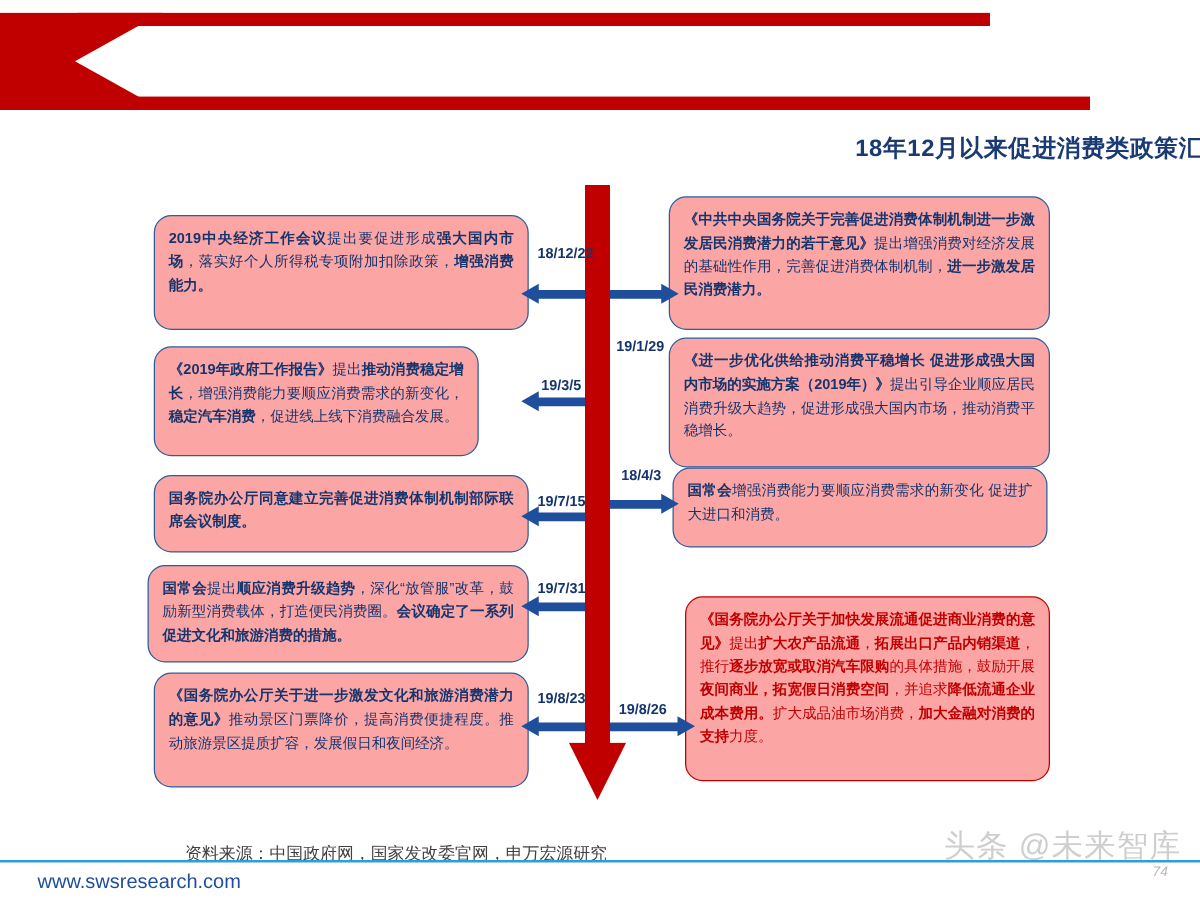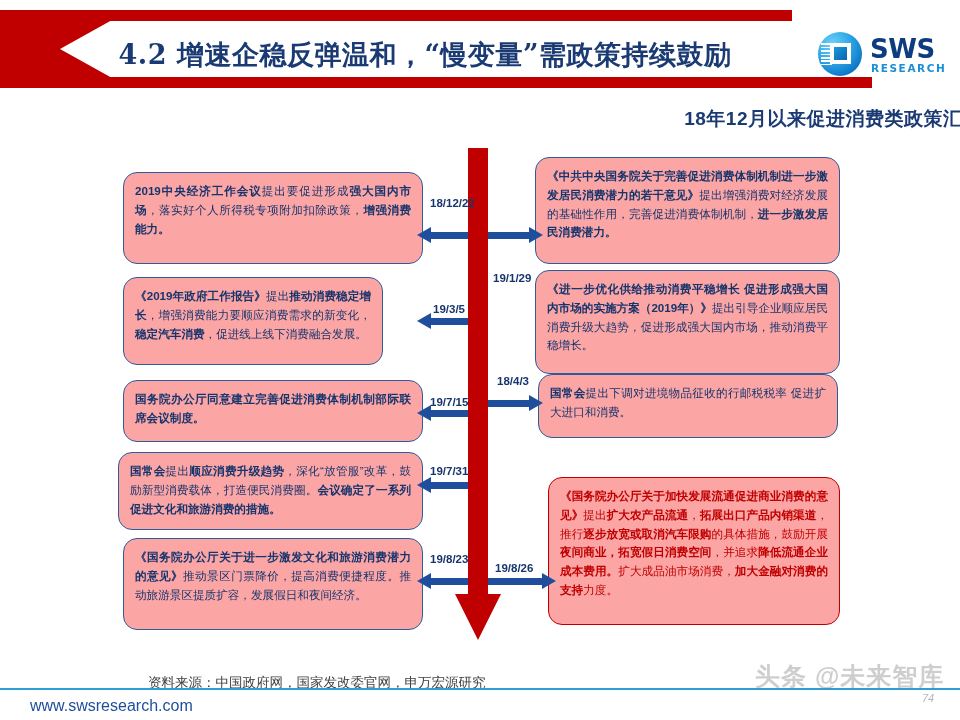--- a/index.html
+++ b/index.html
@@ -80,43 +80,33 @@
   }
   .date-lbl{
     position:absolute;font-size:11.5px;font-weight:bold;color:#17356d;white-space:nowrap;
   }
 
   
   #source-note{position:absolute;left:148px;top:650px;font-size:13.5px;color:#404040;white-space:nowrap;margin-top:24px;}
   #footer-rule{position:absolute;left:0;top:688px;width:960px;height:2px;background:#2e9fd4;}
   #footer-url{position:absolute;left:30px;top:697px;font-size:16px;color:#1f4e9c;}
   #watermark{
-    position:absolute;left:755px;top:660px;font-size:25px;font-weight:bold;
+    position:absolute;left:755px;top:660px;font-size:25px;font-weight:normal;
     color:rgba(110,110,110,0.34);white-space:nowrap;letter-spacing:1px;text-align:right;
   }
   #page-number{position:absolute;left:922px;top:692px;font-size:11px;
     color:rgba(110,110,110,0.5);font-style:italic;}
 </style>
 </head>
 <body>
 
 <div id="header-band">
   <div class="hdr-red-left"></div>
   <div class="hdr-red-bar-top"></div>
   <div class="hdr-red-bar-bot"></div>
-  <div id="page-title">4.2 增速企稳反弹温和，“慢变量”需政策持续鼓励</div>
-  <div id="sws-logo">
-    <div class="logo-mark">
-      <div class="logo-stripes"></div>
-      <div class="logo-mark-inner"></div>
-      <div class="logo-mark-inner2"></div>
-    </div>
-    <div class="logo-sws">SWS</div>
-    <div class="logo-research">RESEARCH</div>
-  </div>
 </div>
 
 <div id="chart-heading">18年12月以来促进消费类政策汇总</div>
 
 <div id="timeline-axis"></div>
 <div id="timeline-arrowhead"></div>
 
 <div id="event-layer">
     <div class="tl-box" style="left: 123px; top: 172px; width: 300px; min-height: 92px;">
       <div><b>2019中央经济工作会议</b><span>提出要促进形成</span><b>强大国内市场</b><span>，落实好个人所得税专项附加扣除政策，</span><b>增强消费能力。</b></div>
@@ -145,21 +135,21 @@
       <div><b>国常会</b><span>提出</span><b>顺应消费升级趋势</b><span>，深化“放管服”改革，鼓励新型消费载体，打造便民消费圈。</span><b>会议确定了一系列促进文化和旅游消费的措施。</b></div>
     </div>
     <div class="conn left" style="left: 430px; top: 482px; width: 38px;"></div>
     <div class="date-lbl" style="left: 430px; top: 465px;">19/7/31</div>
     <div class="tl-box" style="left: 123px; top: 538px; width: 300px; min-height: 92px;">
       <div><b>《国务院办公厅关于进一步激发文化和旅游消费潜力的意见》</b><span>推动景区门票降价，提高消费便捷程度。推动旅游景区提质扩容，发展假日和夜间经济。</span></div>
     </div>
     <div class="conn left" style="left: 430px; top: 578px; width: 38px;"></div>
     <div class="date-lbl" style="left: 430px; top: 553px;">19/8/23</div>
     <div class="tl-box" style="left: 538px; top: 374px; width: 300px; min-height: 64px;">
-      <div><b>国常会</b><span>提出下调对进境物品征收的行邮税税率 促进扩大进口和消费。</span></div>
+      <div><b>国常会</b><span>增强消费能力要顺应消费需求的新变化 促进扩大进口和消费。</span></div>
     </div>
     <div class="conn right" style="left: 488px; top: 400px; width: 42px;"></div>
     <div class="date-lbl" style="left: 497px; top: 375px;">18/4/3</div>
     <div class="tl-box red" style="left: 548px; top: 477px; width: 292px; min-height: 148px;">
       <div><b>《国务院办公厅关于加快发展流通促进商业消费的意见》</b><span>提出</span><b>扩大农产品流通</b><span>，</span><b>拓展出口产品内销渠道</b><span>，推行</span><b>逐步放宽或取消汽车限购</b><span>的具体措施，鼓励开展</span><b>夜间商业，拓宽假日消费空间</b><span>，并追求</span><b>降低流通企业成本费用。</b><span>扩大成品油市场消费，</span><b>加大金融对消费的支持</b><span>力度。</span></div>
     </div>
     <div class="conn right" style="left: 488px; top: 578px; width: 55px;"></div>
     <div class="date-lbl" style="left: 495px; top: 562px;">19/8/26</div>
   </div>
 

